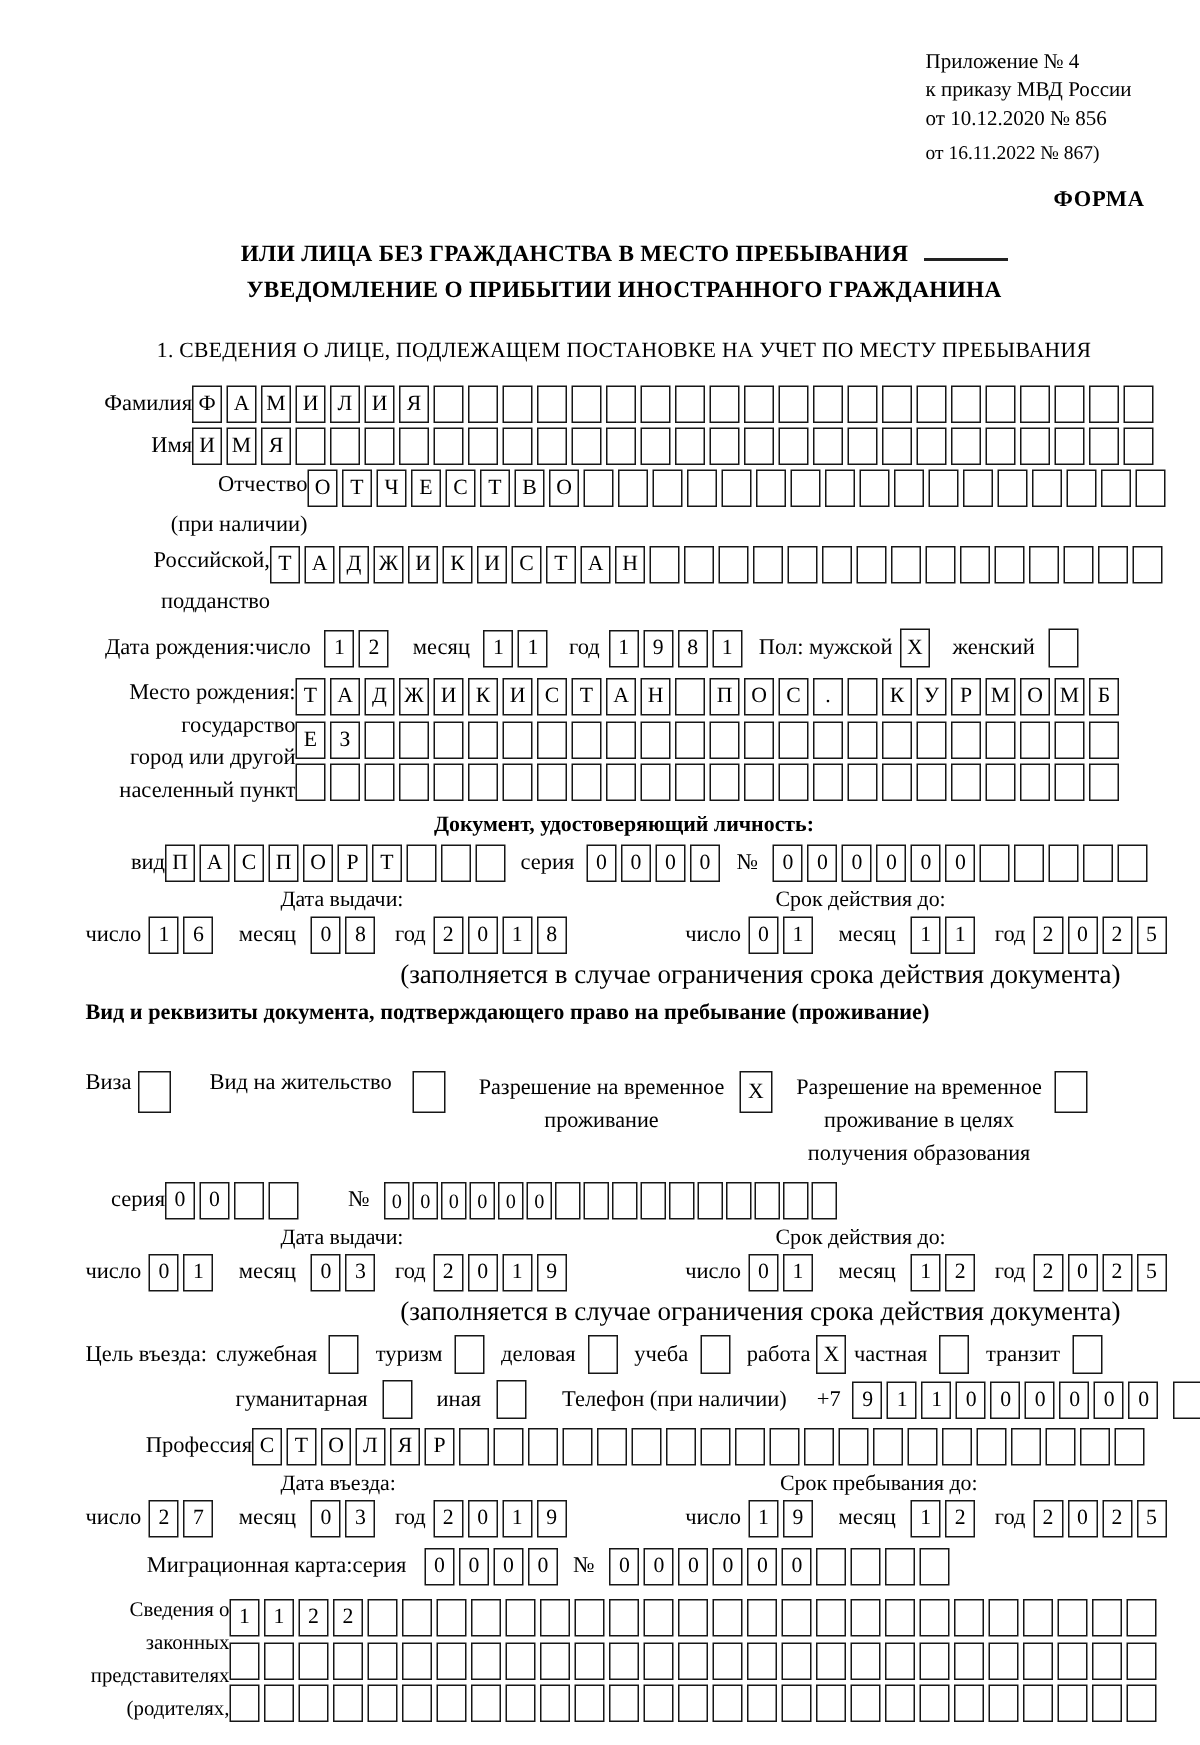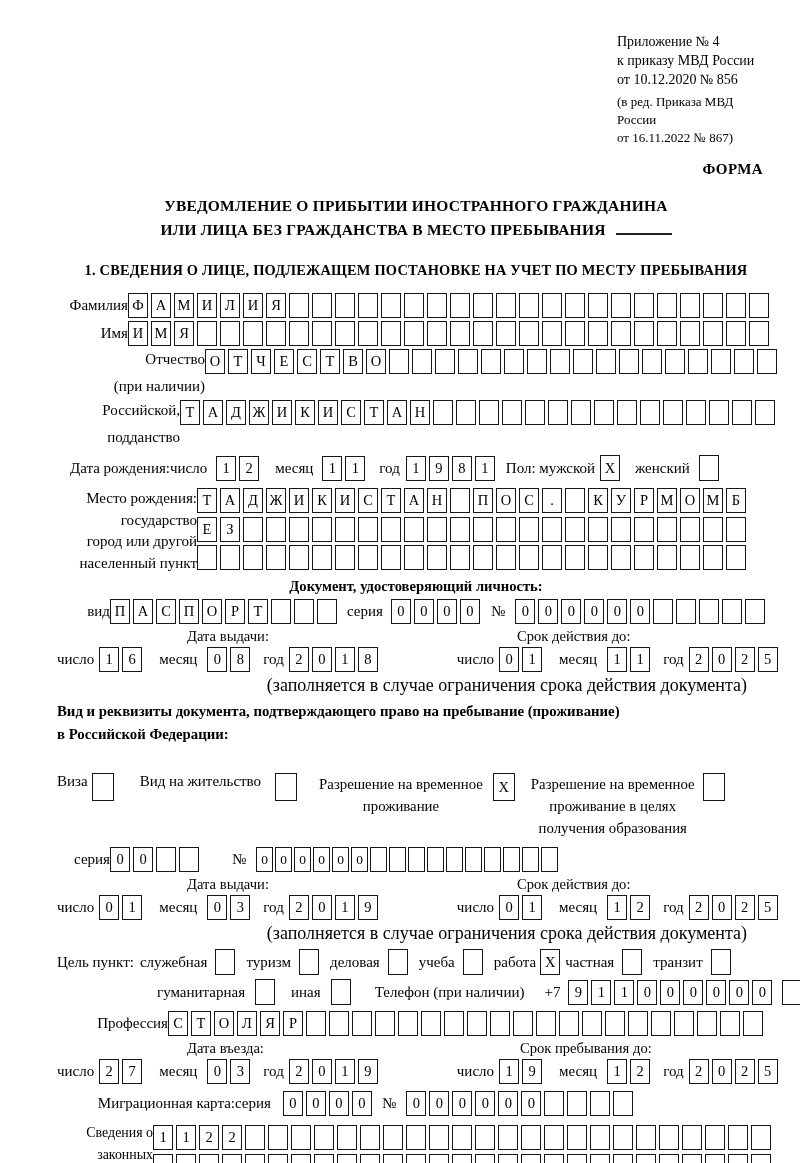--- a/index.html
+++ b/index.html
@@ -7,21 +7,21 @@
     width:800px; height:1163px; box-sizing:border-box; position:relative;
     background:#fff; color:#000; overflow:hidden;
     font-family:"Liberation Serif","DejaVu Serif",serif; font-size:15px;
     padding:32px 25px 10px 57px;
   }
   .appendix { margin-left:560px; font-size:14px; line-height:19px; }
   .appendix-note { margin-top:4px; font-size:13px; line-height:18px; }
   .forma { text-align:right; padding-right:12px; font-weight:bold; margin-top:14px; font-size:15px; letter-spacing:.4px; }
   .title { text-align:center; font-weight:bold; font-size:15.5px; line-height:24px; margin-top:16px; letter-spacing:.2px; }
   .title-underline { display:inline-block; width:56px; border-bottom:2px solid #222; margin-left:10px; }
-  .section-title { text-align:center; font-weight:bold; font-size:14.4px; margin-top:20px; margin-bottom:14px; letter-spacing:.2px; }
+  .section-title { text-align:center; font-weight:normal; font-size:14.4px; margin-top:20px; margin-bottom:14px; letter-spacing:.2px; }
 
   .row { display:flex; align-items:center; margin-bottom:3px;text-align:right; }
   .row.top { align-items:flex-start; }
   .lbl { flex:none; white-space:nowrap; }
   .cells { display:inline-flex; flex:none; }
   .cell {
     box-sizing:border-box; flex:none; width:20px; height:25px;
     border:1.6px solid #161616; margin-right:3px; background:#fff;
     display:inline-flex; align-items:center; justify-content:center;
     font-size:14.5px; line-height:1;
@@ -46,32 +46,31 @@
 </head>
 <body>
 
 <div class="page">
 
   <div class="appendix">
     <div>Приложение № 4</div>
     <div>к приказу МВД России</div>
     <div>от 10.12.2020 № 856</div>
     <div class="appendix-note">
-      <div>(в ред. Приказа МВД России</div>
       <div>от 16.11.2022 № 867)</div>
     </div>
   </div>
 
   <div class="forma">ФОРМА</div>
 
   <div class="title">
-    <div>УВЕДОМЛЕНИЕ О ПРИБЫТИИ ИНОСТРАННОГО ГРАЖДАНИНА</div>
     <div>
       <span>ИЛИ ЛИЦА БЕЗ ГРАЖДАНСТВА В МЕСТО ПРЕБЫВАНИЯ</span><span class="title-underline"></span>
     </div>
+    <div>УВЕДОМЛЕНИЕ О ПРИБЫТИИ ИНОСТРАННОГО ГРАЖДАНИНА</div>
   </div>
 
   <div class="section-title">1. СВЕДЕНИЯ О ЛИЦЕ, ПОДЛЕЖАЩЕМ ПОСТАНОВКЕ НА УЧЕТ ПО МЕСТУ ПРЕБЫВАНИЯ</div>
 
   <div class="row">
     <span class="lbl" style="width:71px">Фамилия</span>
     <span class="cells">
         <span class="cell">Ф</span>
         <span class="cell">А</span>
         <span class="cell">М</span>
@@ -396,21 +395,20 @@
     <span class="cells">
         <span class="cell">2</span>
         <span class="cell">0</span>
         <span class="cell">2</span>
         <span class="cell">5</span>
       </span>
   </div>
   <div class="note-right">(заполняется в случае ограничения срока действия документа)</div>
 
   <div class="plain-line" style="margin-top:4px">Вид и реквизиты документа, подтверждающего право на пребывание (проживание)</div>
-  <div class="plain-line">в Российской Федерации:</div>
 
   <div class="visa-row">
     <div class="visa-group">
       <span class="lbl" style="margin-right:4px">Виза</span>
       <span class="cell cb big"></span>
     </div>
     <div class="visa-group" style="margin-left:26px">
       <span class="lbl" style="margin-right:14px">Вид на жительство</span>
       <span class="cell cb big"></span>
     </div>
@@ -497,21 +495,21 @@
     <span class="cells">
         <span class="cell">2</span>
         <span class="cell">0</span>
         <span class="cell">2</span>
         <span class="cell">5</span>
       </span>
   </div>
   <div class="note-right">(заполняется в случае ограничения срока действия документа)</div>
 
   <div class="row" style="margin-top:5px">
-    <span class="lbl" style="margin-right:6px">Цель пункт:</span>
+    <span class="lbl" style="margin-right:6px">Цель въезда:</span>
     <span class="lbl" style="margin-right:8px">служебная</span>
     <span class="cell cb"></span>
     <span class="lbl" style="margin:0 8px 0 11px">туризм</span>
     <span class="cell cb"></span>
     <span class="lbl" style="margin:0 8px 0 11px">деловая</span>
     <span class="cell cb"></span>
     <span class="lbl" style="margin:0 8px 0 11px">учеба</span>
     <span class="cell cb"></span>
     <span class="lbl" style="margin:0 4px 0 11px">работа</span>
     <span class="cell cb">X</span>

